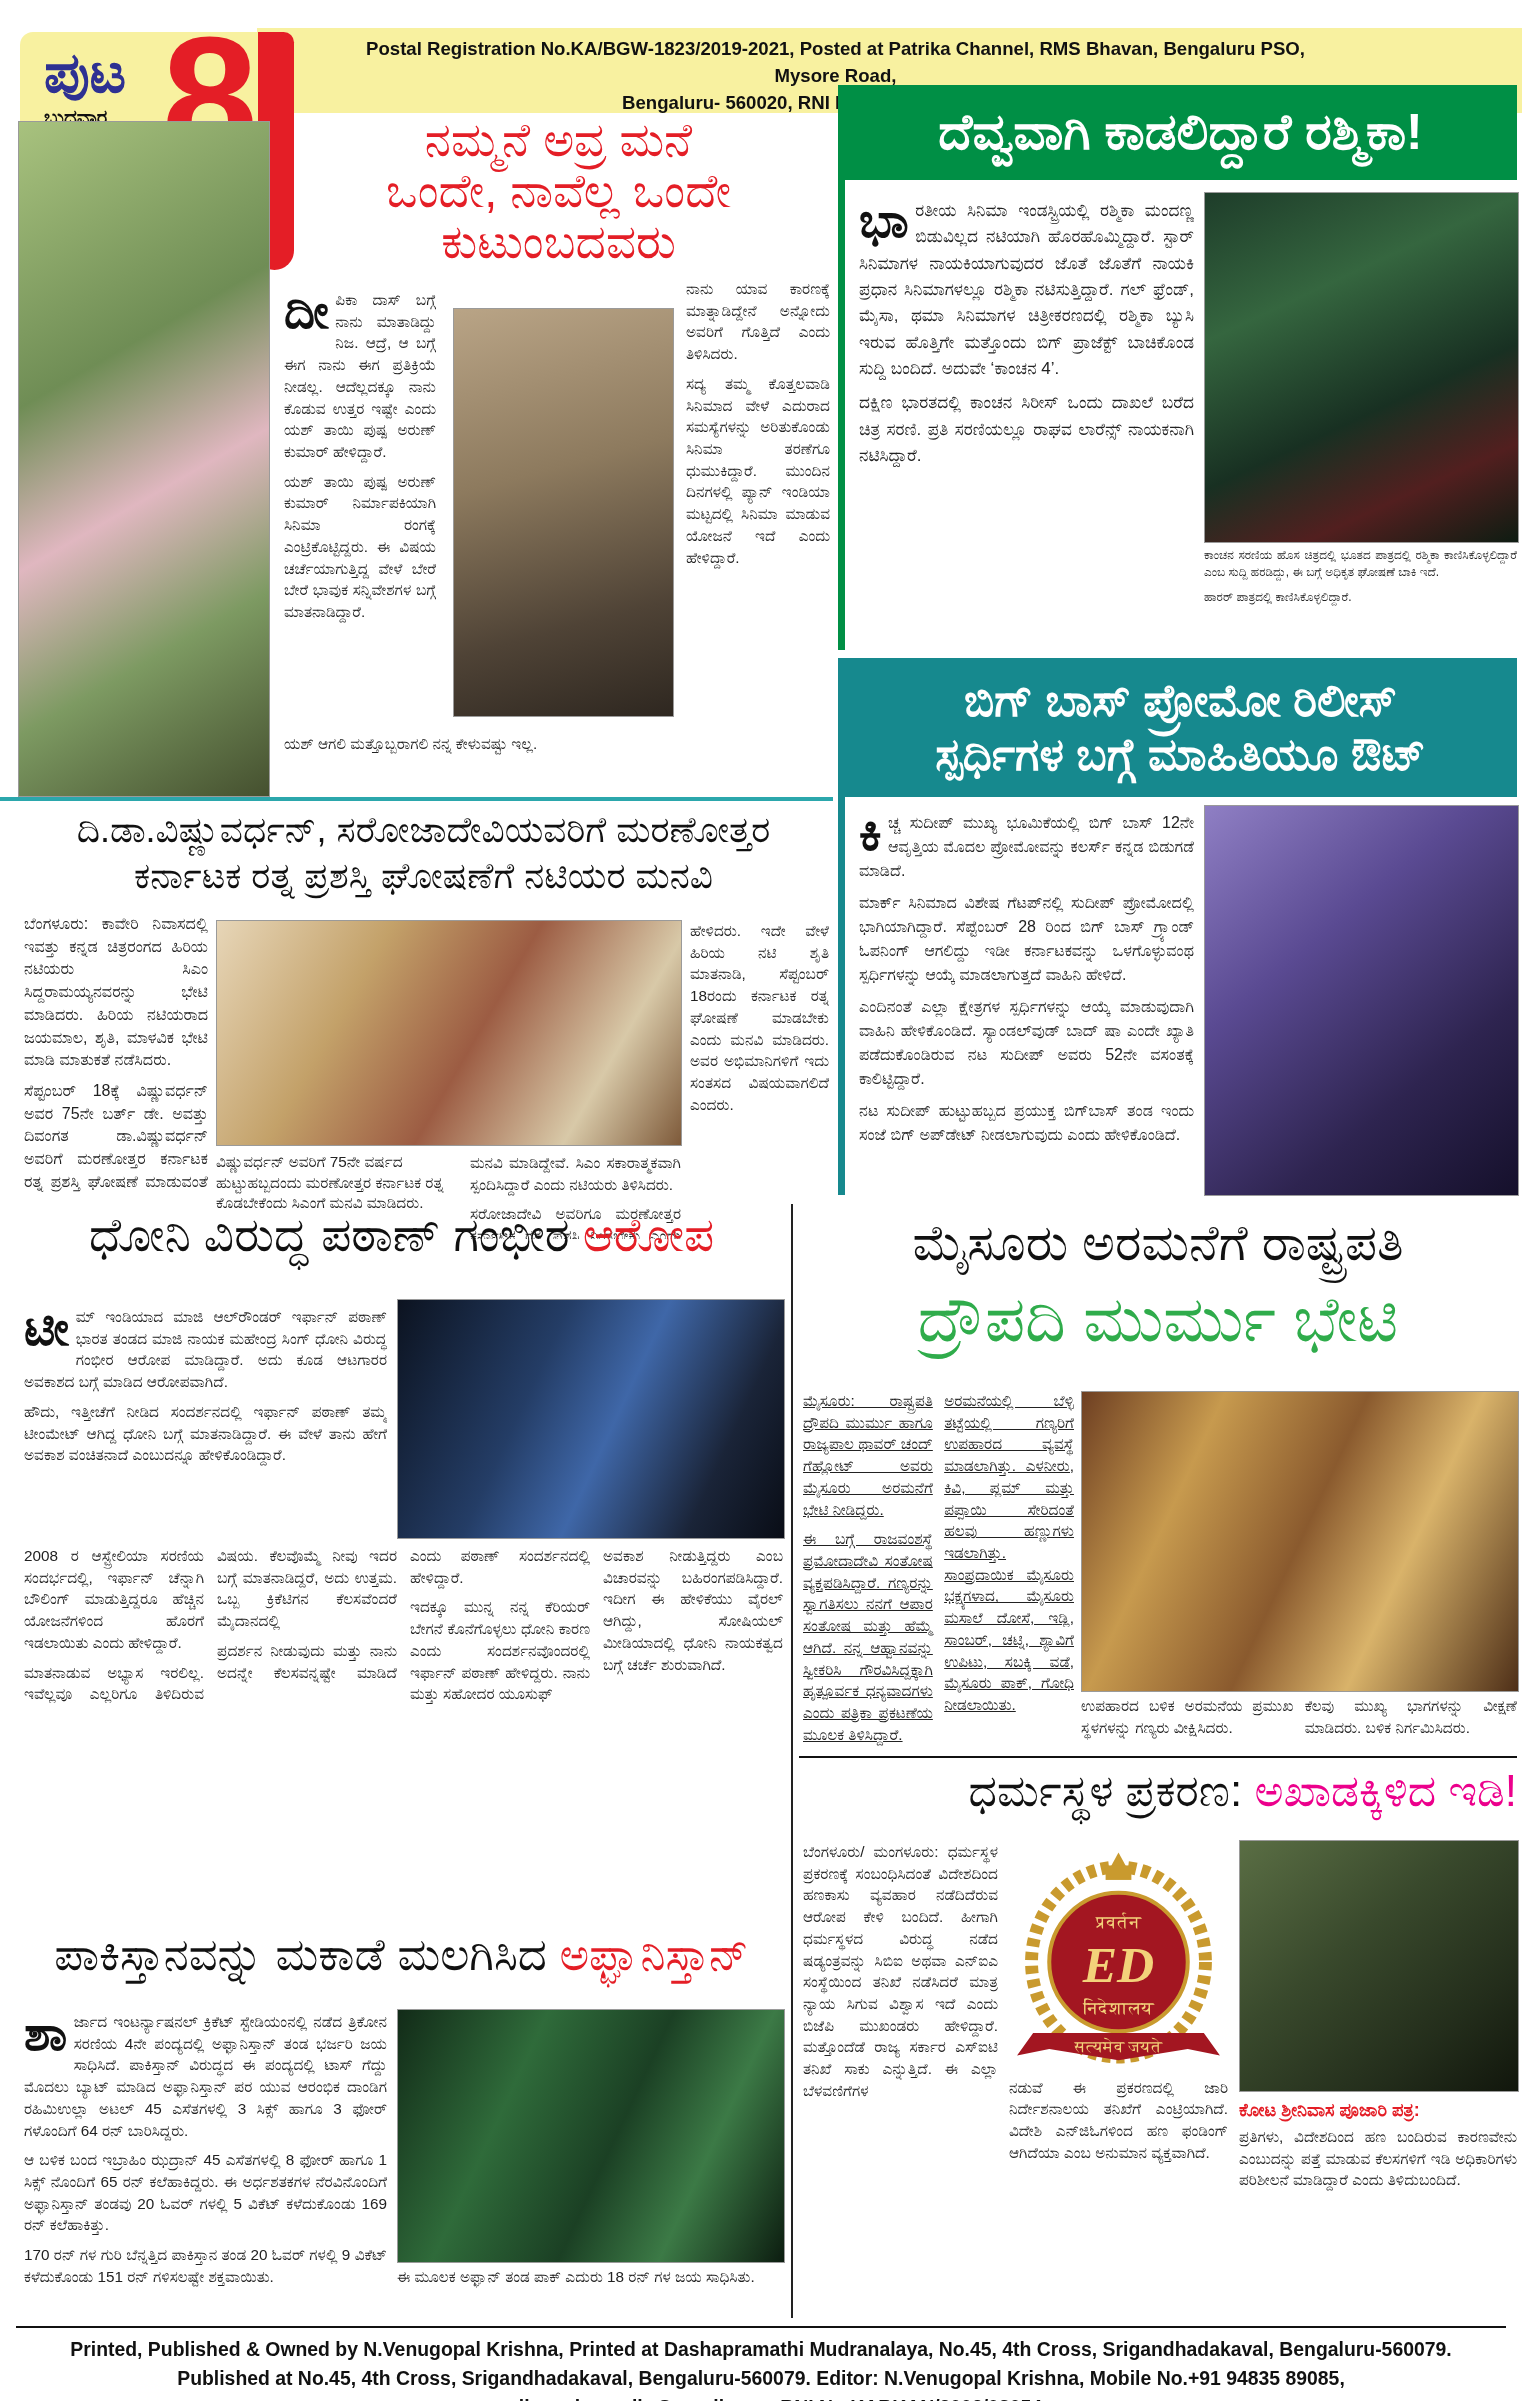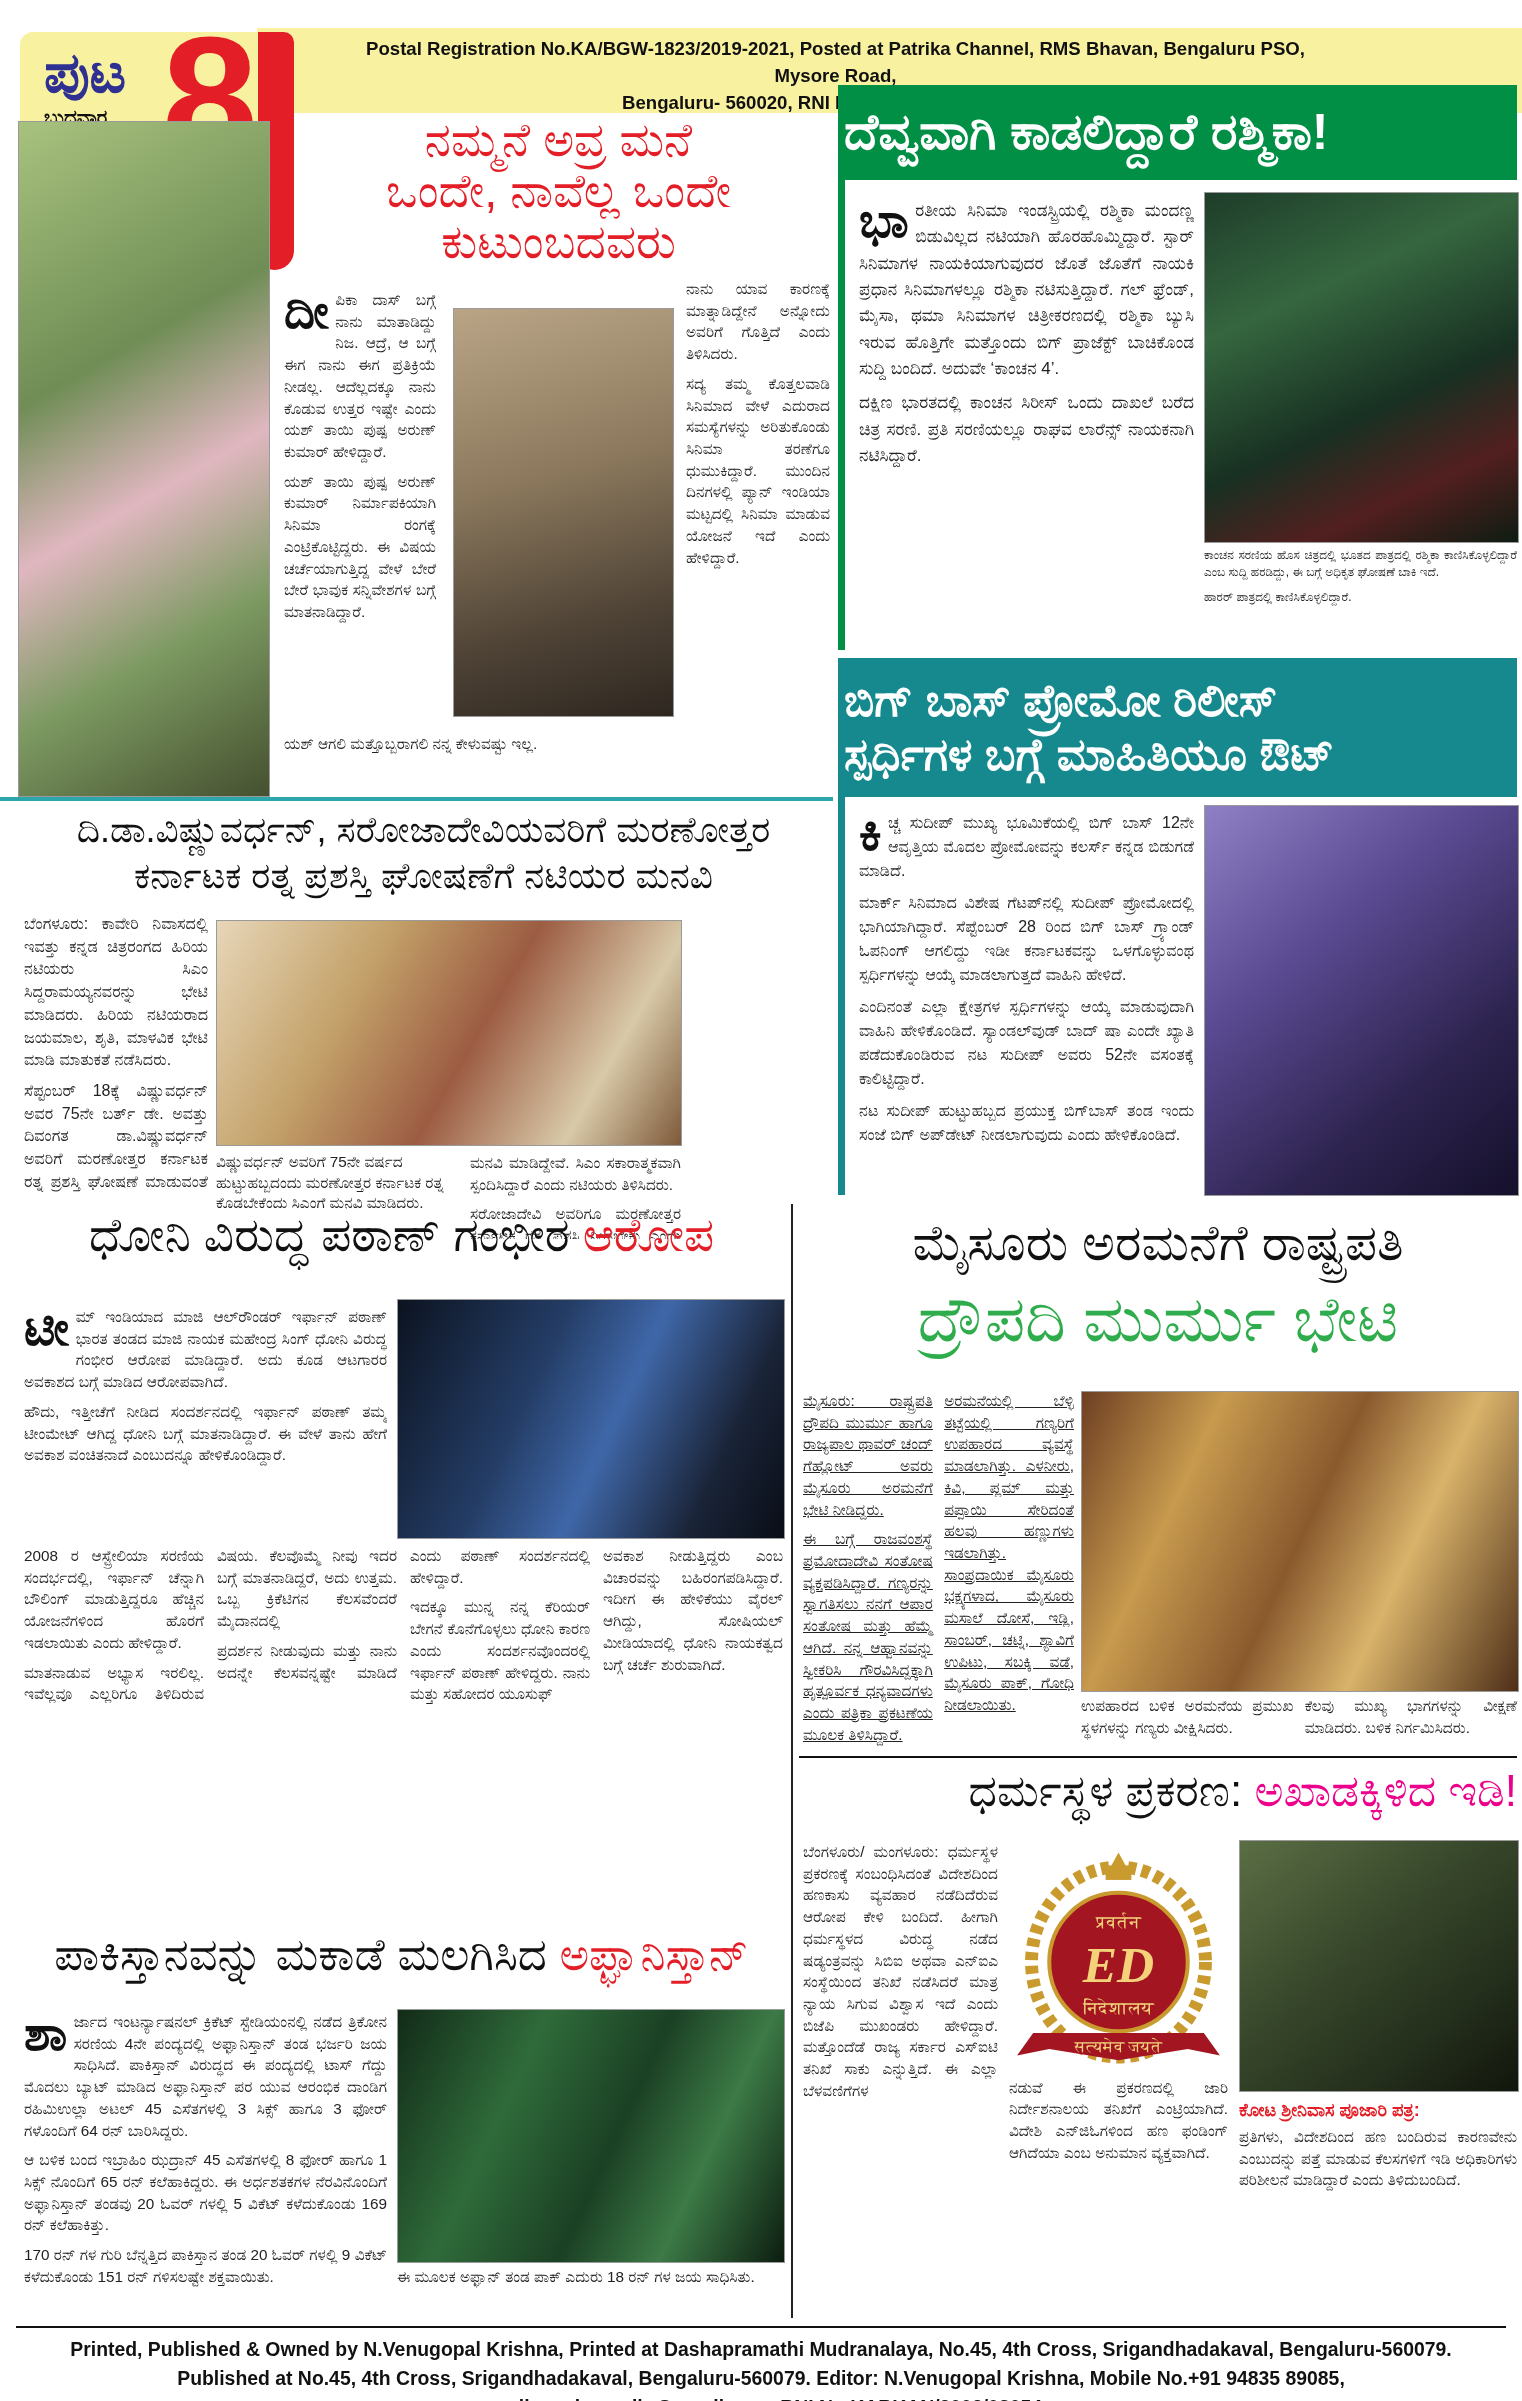--- a/index.html
+++ b/index.html
@@ -6,21 +6,21 @@
   .page{position:relative;width:1523px;height:2401px;background:#ffffff;overflow:hidden;
         font-family:"Liberation Sans","DejaVu Sans",sans-serif;color:#1a1a1a;}
   .abs{position:absolute;}
   .bt{font-size:15.3px;line-height:1.42;text-align:justify;color:#222;overflow:hidden;}
   .bt p{margin:0 0 8px 0;}
   .lead{font-size:16px;}
   .dc{float:left;font-weight:bold;font-size:48px;line-height:.85;padding:3.2px 6.5px 0 0;color:#111;}
   .photo{background-size:cover;border:0.8px solid #9a9a9a;}
   .cap{font-size:15.3px;line-height:1.35;color:#222;}
   .hl{font-weight:normal;text-align:center;}
-  .banner{display:flex;justify-content:center;flex-direction:column;}
+  .banner{display:flex;align-items:center;justify-content:center;flex-direction:column;}
   .banner .ln{color:#fff;font-weight:bold;line-height:1.18;white-space:nowrap;}
   .rule-v{background:#222;}
   .cols4{column-count:4;column-gap:13px;}
   .cols2{column-count:2;column-gap:11.3px;}
   .footer{border-top:2.4px solid #111;text-align:center;font-weight:bold;font-size:19.4px;line-height:1.5;color:#111;}
   .mastword{font-weight:bold;}
 </style>
 </head>
 <body>
 
@@ -97,20 +97,23 @@
     <p>ಸೆಪ್ಟಂಬರ್ 18ಕ್ಕೆ ವಿಷ್ಣುವರ್ಧನ್ ಅವರ 75ನೇ ಬರ್ತ್ ಡೇ. ಅವತ್ತು ದಿವಂಗತ ಡಾ.ವಿಷ್ಣುವರ್ಧನ್ ಅವರಿಗೆ ಮರಣೋತ್ತರ ಕರ್ನಾಟಕ ರತ್ನ ಪ್ರಶಸ್ತಿ ಘೋಷಣೆ ಮಾಡುವಂತೆ ಮನವಿ ಮಾಡಿದರು. ಅಲ್ಲದೆ ದಿವಂಗತ ನಟಿ ಸರೋಜಾದೇವಿ ಅವರಿಗೂ ನೀಡಬೇಕೆಂದು ಮನವಿ ಮಾಡಿದರು.</p>
   </div>
   <div class="abs photo" style="left:216px;top:920px;width:464px;height:224px;background:linear-gradient(120deg,#e7d6b8 0%,#c3a169 30%,#9c5c43 55%,#d8c9a8 80%,#7e5a3a 100%);"></div>
   <div class="abs cap" style="left:216px;top:1152px;width:242px;height:87px;">
     <span>ವಿಷ್ಣುವರ್ಧನ್ ಅವರಿಗೆ 75ನೇ ವರ್ಷದ ಹುಟ್ಟುಹಬ್ಬದಂದು ಮರಣೋತ್ತರ ಕರ್ನಾಟಕ ರತ್ನ ಕೊಡಬೇಕೆಂದು ಸಿಎಂಗೆ ಮನವಿ ಮಾಡಿದರು.</span>
   </div>
   <div class="abs bt" style="left:470px;top:1152px;width:211px;height:87px;">
     <p>ಮನವಿ ಮಾಡಿದ್ದೇವೆ. ಸಿಎಂ ಸಕಾರಾತ್ಮಕವಾಗಿ ಸ್ಪಂದಿಸಿದ್ದಾರೆ ಎಂದು ನಟಿಯರು ತಿಳಿಸಿದರು.</p>
     <p>ಸರೋಜಾದೇವಿ ಅವರಿಗೂ ಮರಣೋತ್ತರ ಕರ್ನಾಟಕ ರತ್ನ ಪ್ರಶಸ್ತಿ ನೀಡಬೇಕು ಎಂದು ಕೋರಿದರು.</p>
   </div>
+  <div class="abs bt" style="left:690px;top:920px;width:139px;height:320px;">
+    <p>ಹೇಳಿದರು. ಇದೇ ವೇಳೆ ಹಿರಿಯ ನಟಿ ಶೃತಿ ಮಾತನಾಡಿ, ಸೆಪ್ಟಂಬರ್ 18ರಂದು ಕರ್ನಾಟಕ ರತ್ನ ಘೋಷಣೆ ಮಾಡಬೇಕು ಎಂದು ಮನವಿ ಮಾಡಿದರು. ಅವರ ಅಭಿಮಾನಿಗಳಿಗೆ ಇದು ಸಂತಸದ ವಿಷಯವಾಗಲಿದೆ ಎಂದರು.</p>
+  </div>
 
   <div class="abs rule-v" style="left:791px;top:1204px;width:1.6px;height:1114px;"></div>
 
   <div class="abs hl" style="left:20px;top:1209px;width:763px;font-size:47px;line-height:1.1;">
     <span style="color:#111;">ಧೋನಿ ವಿರುದ್ಧ ಪಠಾಣ್ ಗಂಭೀರ </span><span style="color:#e41e26;">ಆರೋಪ</span>
   </div>
   <div class="abs bt" style="left:24px;top:1306px;width:363px;height:232px;">
     <p><span class="dc">ಟೀ</span><span>ಮ್ ಇಂಡಿಯಾದ ಮಾಜಿ ಆಲ್‌ರೌಂಡರ್ ಇರ್ಫಾನ್ ಪಠಾಣ್ ಭಾರತ ತಂಡದ ಮಾಜಿ ನಾಯಕ ಮಹೇಂದ್ರ ಸಿಂಗ್ ಧೋನಿ ವಿರುದ್ಧ ಗಂಭೀರ ಆರೋಪ ಮಾಡಿದ್ದಾರೆ. ಅದು ಕೂಡ ಆಟಗಾರರ ಅವಕಾಶದ ಬಗ್ಗೆ ಮಾಡಿದ ಆರೋಪವಾಗಿದೆ.</span></p>
     <p>ಹೌದು, ಇತ್ತೀಚೆಗೆ ನೀಡಿದ ಸಂದರ್ಶನದಲ್ಲಿ ಇರ್ಫಾನ್ ಪಠಾಣ್ ತಮ್ಮ ಟೀಂಮೇಟ್ ಆಗಿದ್ದ ಧೋನಿ ಬಗ್ಗೆ ಮಾತನಾಡಿದ್ದಾರೆ. ಈ ವೇಳೆ ತಾನು ಹೇಗೆ ಅವಕಾಶ ವಂಚಿತನಾದೆ ಎಂಬುದನ್ನೂ ಹೇಳಿಕೊಂಡಿದ್ದಾರೆ.</p>
   </div>

